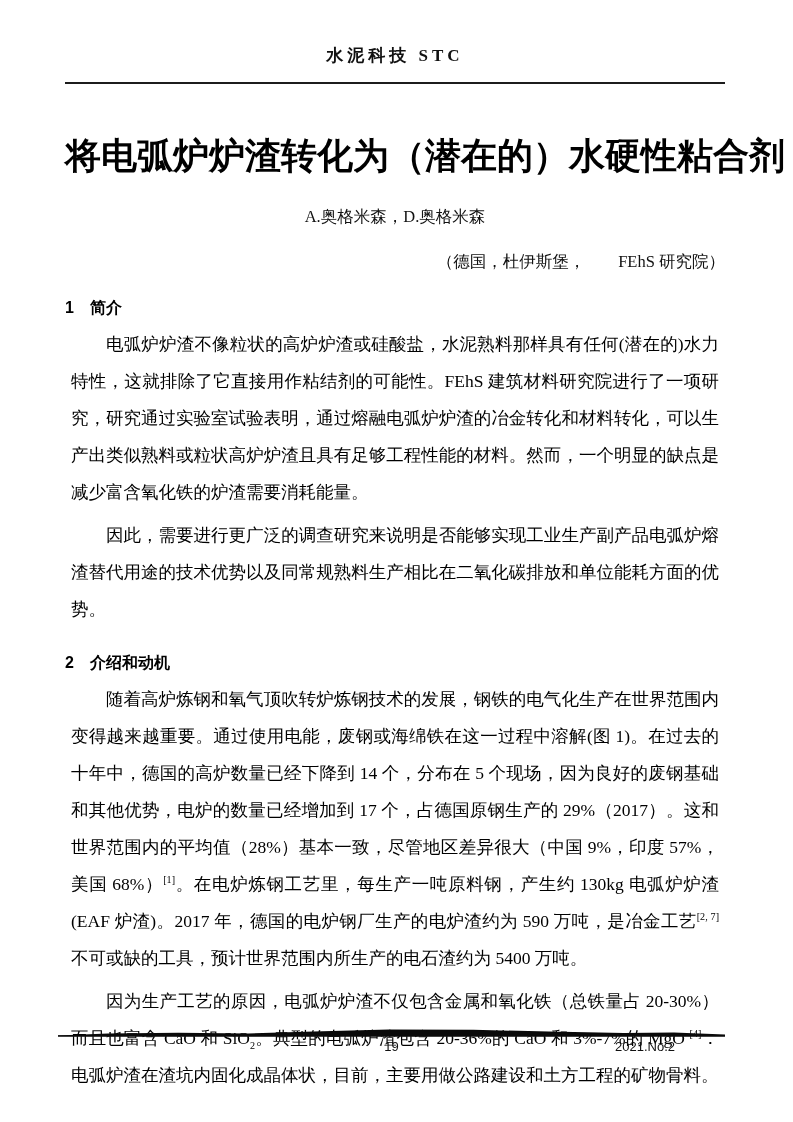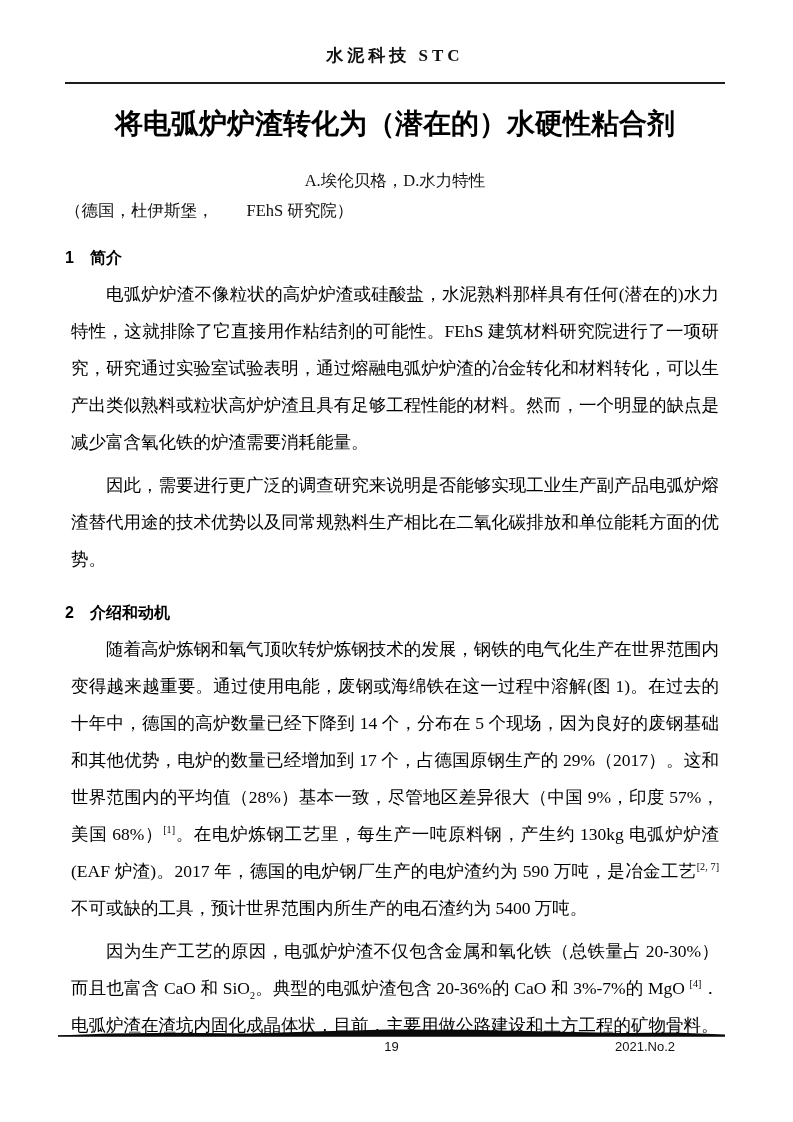--- a/index.html
+++ b/index.html
@@ -20,39 +20,39 @@
     font-size: 17px;
     letter-spacing: 4px;
     font-weight: 600;
     color: #111;
   }
   .header-rule {
     border-bottom: 2px solid #1c1c1c;
     margin-top: 15px;
   }
   h1.article-title {
-    margin: 24px 0 0 0;
+    margin: 51px 0 0 0;
     font-family: "Liberation Sans", sans-serif;
     font-weight: 700;
-    font-size: 28px;
+    font-size: 36px;
     line-height: 1.15;
     text-align: center;
     color: #000;
     white-space: nowrap;
   }
   .authors {
     margin-top: 30px;
     text-align: center;
     font-size: 16.5px;
     line-height: 1.35;
     color: #111;
   }
   .affiliation {
-    margin-top: 8px;
-    text-align: left;
+    margin-top: 22px;
+    text-align: right;
     font-size: 16.5px;
     line-height: 1.35;
     color: #111;
   }
   h2.section-heading {
     font-family: "Liberation Sans", sans-serif;
     font-weight: 700;
     font-size: 16px;
     color: #000;
     margin: 25px 0 7px 0;
@@ -106,21 +106,21 @@
 <body>
 
 <div class="page">
 
   <div class="journal">水泥科技 STC</div>
 
   <div class="header-rule"></div>
 
   <h1 class="article-title">将电弧炉炉渣转化为（潜在的）水硬性粘合剂</h1>
 
-  <div class="authors">A.埃伦贝格，D.水力特性</div>
+  <div class="authors">A.奥格米森，D.奥格米森</div>
 
   <div class="affiliation">（德国，杜伊斯堡，　　FEhS 研究院）</div>
 
   <section>
     <h2 class="section-heading">
       <span class="sec-num">1</span><span>简介</span>
     </h2>
     <p class="body-par">电弧炉炉渣不像粒状的高炉炉渣或硅酸盐，水泥熟料那样具有任何(潜在的)水力特性，这就排除了它直接用作粘结剂的可能性。FEhS 建筑材料研究院进行了一项研究，研究通过实验室试验表明，通过熔融电弧炉炉渣的冶金转化和材料转化，可以生产出类似熟料或粒状高炉炉渣且具有足够工程性能的材料。然而，一个明显的缺点是减少富含氧化铁的炉渣需要消耗能量。</p>
     <p class="body-par">因此，需要进行更广泛的调查研究来说明是否能够实现工业生产副产品电弧炉熔渣替代用途的技术优势以及同常规熟料生产相比在二氧化碳排放和单位能耗方面的优势。</p>
   </section>

